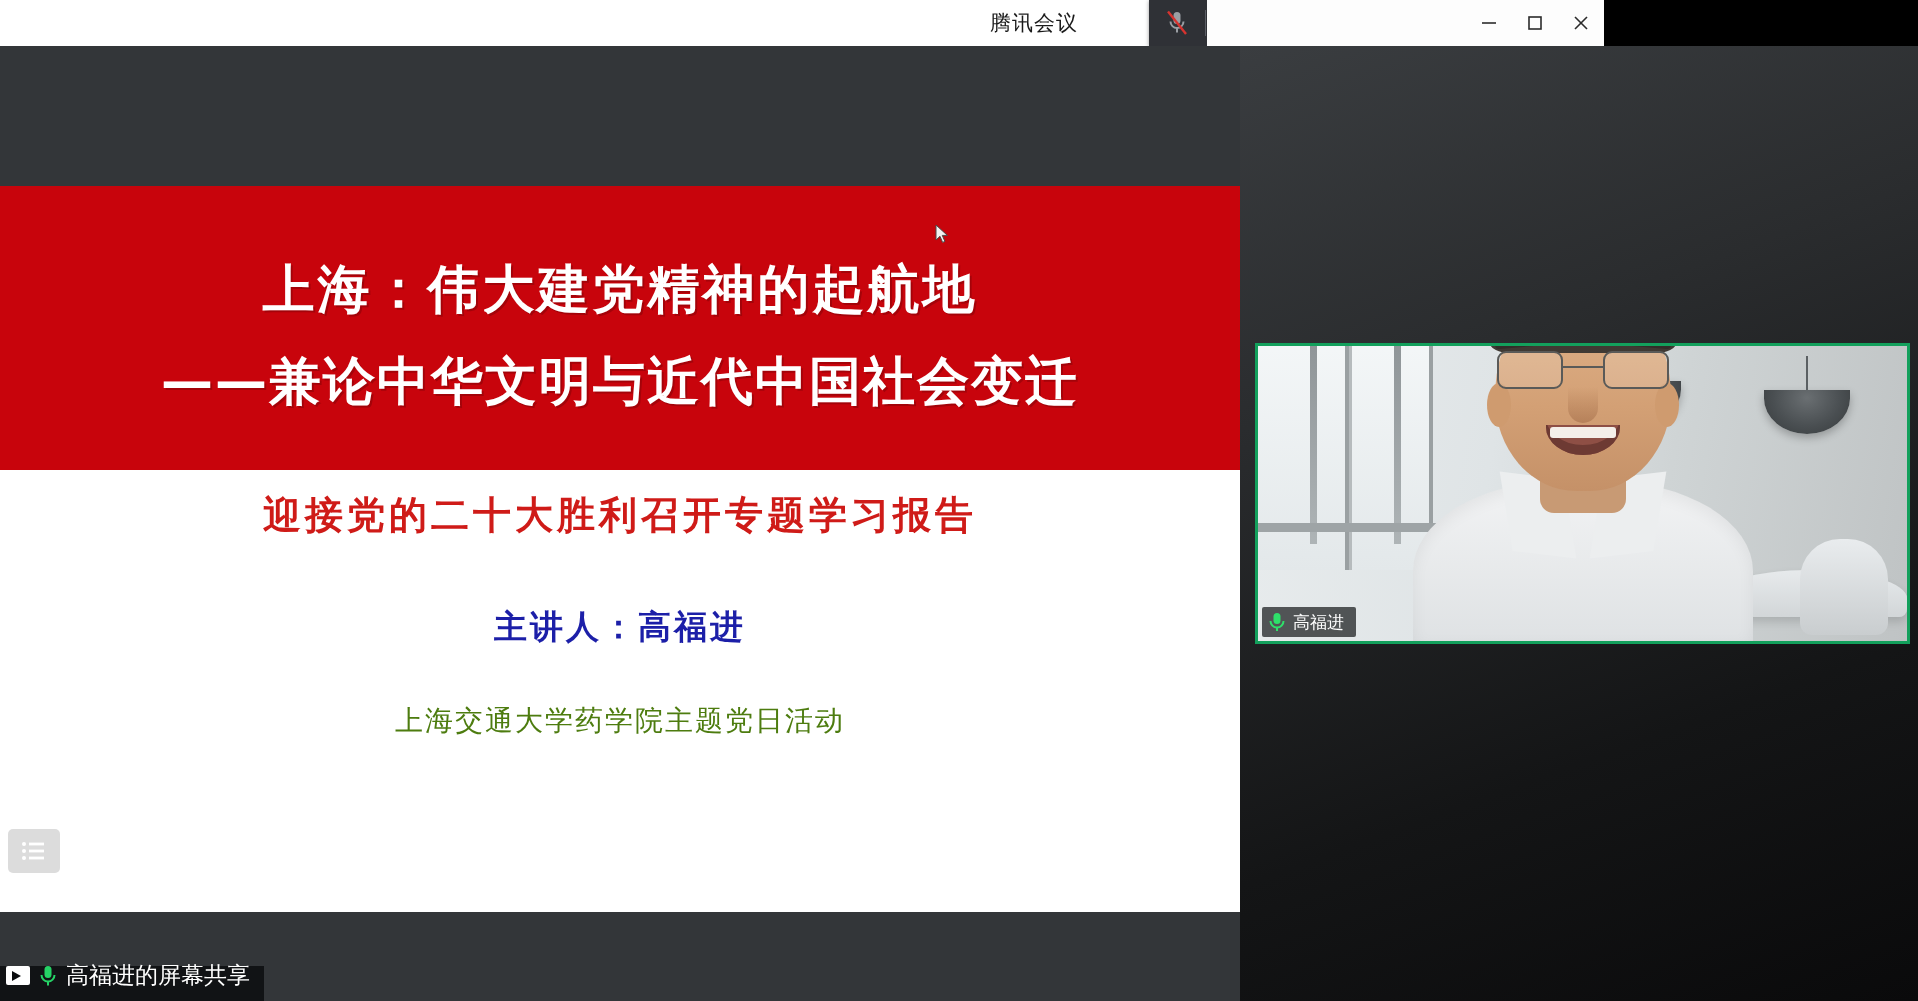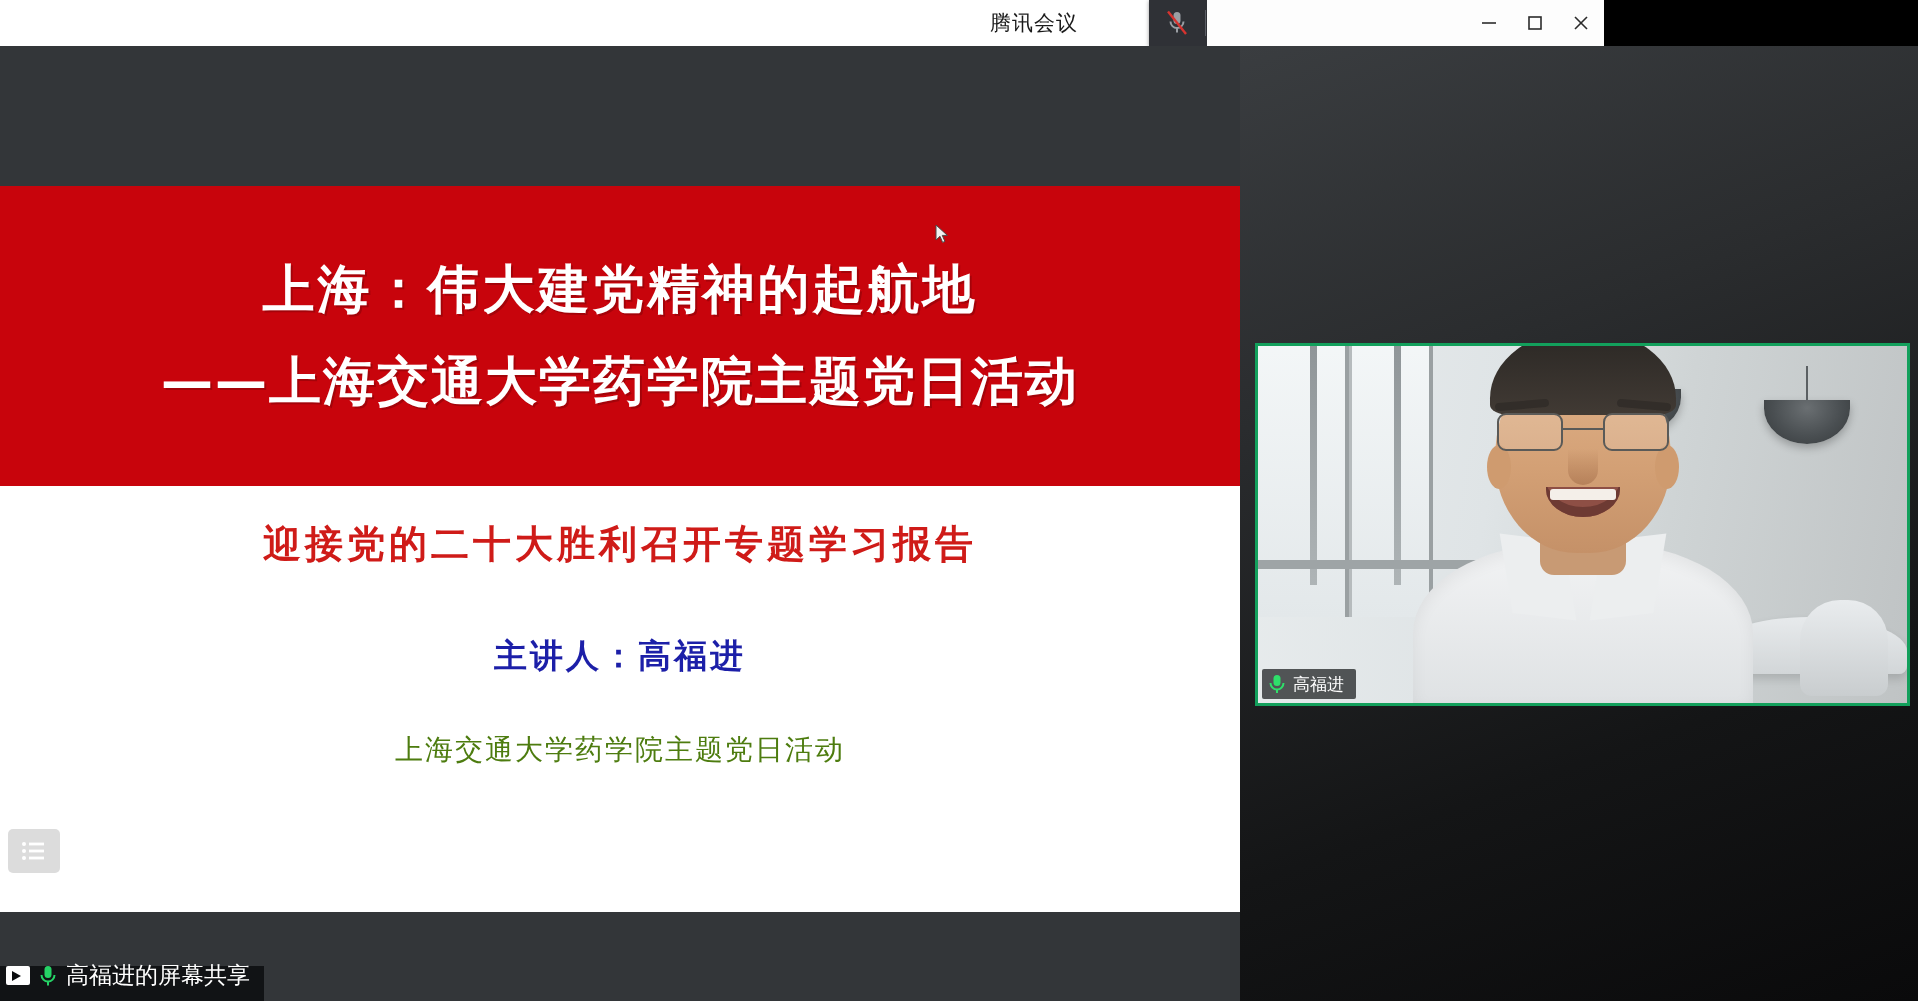--- a/index.html
+++ b/index.html
@@ -104,21 +104,21 @@
     text-align: right;
   }
   .banner-line2 {
     color: #ffffff; font-size: 52px; font-weight: bold;
     letter-spacing: 2px;
     font-family: "DejaVu Sans", "Liberation Sans", sans-serif;
     text-shadow: 2px 2px 0 rgba(0,0,0,.18);
   }
 
   .slide-body {
-    position: absolute; top: 313px; left: 0;
+    position: absolute; top: 284px; left: 0;
     width: 1240px; height: 344px;
     background: #ffffff;
   }
   .sub-red {
     position: absolute; top: 20px; left: 0; width: 1240px;
     text-align: center;
     color: #cf1b18; font-size: 38px; font-weight: bold;
     letter-spacing: 4px;
     font-family: "DejaVu Serif", "Liberation Serif", serif;
   }
@@ -158,21 +158,21 @@
 
   
   .cam-column {
     position: absolute; top: 0; left: 1240px;
     width: 678px; height: 955px;
     background: linear-gradient(160deg,#3a3d40 0%, #2a2c2e 32%, #141516 70%, #0a0a0b 100%);
   }
 
   .video-tile {
     position: absolute; top: 297px; left: 15px;
-    width: 655px; height: 363px;
+    width: 655px; height: 301px;
     border: 3px solid #13a05c;
     overflow: hidden;
     background: #cfd3d6;
   }
   .video-inner { position: absolute; inset: 0; overflow: hidden; }
 
   
   .room-bg {
     position: absolute; inset: 0;
     background: linear-gradient(100deg,#e8eced 0%, #dfe4e6 36%, #cfd4d5 62%, #bfc3c4 100%);
@@ -382,21 +382,21 @@
   </div>
 
   <div class="stage">
 
     <div class="share-area">
 
       <div class="slide">
 
         <div class="red-banner">
           <div class="banner-line1">上海：伟大建党精神的起航地</div>
-          <div class="banner-line2">——上海交通大学药学院主题党日活动</div>
+          <div class="banner-line2">——兼论中华文明与近代中国社会变迁</div>
         </div>
 
         <div class="slide-body">
           <div class="sub-red">迎接党的二十大胜利召开专题学习报告</div>
           <div class="speaker-blue">主讲人：高福进</div>
           <div class="org-line">上海交通大学药学院主题党日活动</div>
         </div>
       </div>
 
       <div class="outline-btn">

